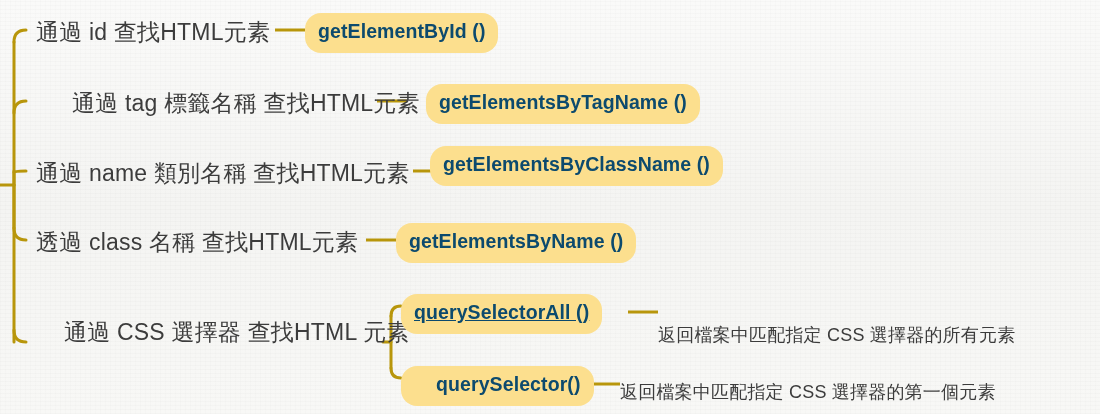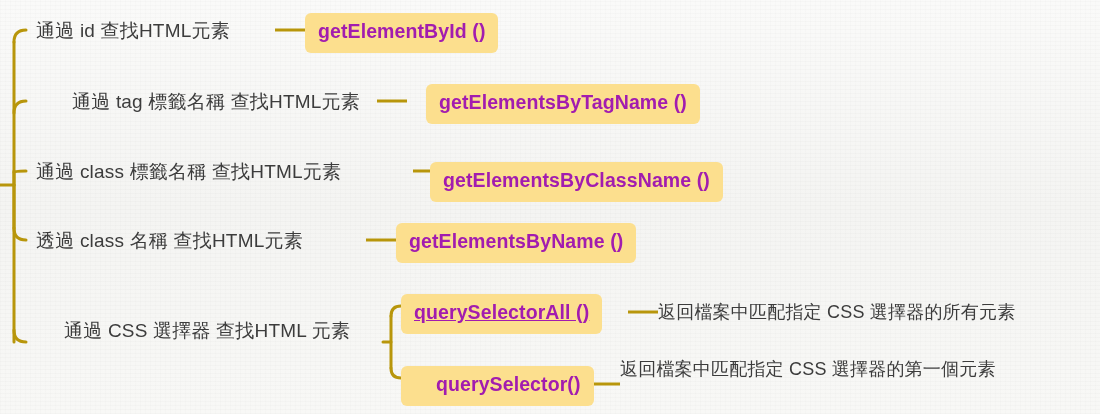--- a/index.html
+++ b/index.html
@@ -37,45 +37,46 @@
   #bracket-layer {
     position: absolute;
     inset: 0;
     z-index: 1;
   }
 
   .node-label {
     position: absolute;
     white-space: nowrap;
     color: #3c3c3c;
-    font-size: 19px;
+    font-size: 23px;
     line-height: 1;
     letter-spacing: 0.2px;
   }
 
   .pill {
     position: absolute;
     white-space: nowrap;
     background: #fcdf8e;
-    color: #a21caf;
+    color: #0c4a6e;
     font-size: 19.5px;
     font-weight: bold;
     line-height: 1;
     padding: 9px 13px 11px 13px;
-    border-radius: 6px;
+    border-radius: 16px;
     letter-spacing: 0.1px;
   }
 
   .desc {
     position: absolute;
     white-space: nowrap;
     color: #3c3c3c;
     font-size: 18px;
     line-height: 1;
     letter-spacing: 0.2px;
+    margin-top: 23px;
   }
 </style>
 </head>
 <body>
 
 <div id="paper-texture"></div>
 
 <svg id="bracket-layer" width="1100" height="414" viewBox="0 0 1100 414">
   <g fill="none" stroke="#b8960b" stroke-width="3" stroke-linecap="round" stroke-linejoin="round">
 
@@ -114,22 +115,22 @@
 </svg>
 
 <div id="diagram">
 
   <div class="node-label" style="left:36px; top:21px;">通過 id 查找HTML元素</div>
   <div class="pill" style="left:305px; top:13px;">getElementById ()</div>
 
   <div class="node-label" style="left:36px; top:92px;margin-left:36px;">通過 tag 標籤名稱 查找HTML元素</div>
   <div class="pill" style="left:407px; top:84px;margin-left:19px;">getElementsByTagName ()</div>
 
-  <div class="node-label" style="left:36px; top:162px;">通過 class 標籤名稱 查找HTML元素</div>
-  <div class="pill" style="left:430px; top:162px;">getElementsByClassName ()</div>
+  <div class="node-label" style="left:36px; top:162px;">通過 name 類別名稱 查找HTML元素</div>
+  <div class="pill" style="left:430px; top:146px;">getElementsByClassName ()</div>
 
   <div class="node-label" style="left:36px; top:231px;">透過 class 名稱 查找HTML元素</div>
   <div class="pill" style="left:396px; top:223px;">getElementsByName ()</div>
 
   <div class="node-label" style="left:36px; top:321px;margin-left:28px;">通過 CSS 選擇器 查找HTML 元素</div>
 
   <div class="pill" style="left:401px; top:294px;text-decoration:underline;">querySelectorAll ()</div>
   <div class="desc" style="left:658px; top:303px;">返回檔案中匹配指定 CSS 選擇器的所有元素</div>
 
   <div class="pill" style="left:401px; top:366px;padding-left:35px;">querySelector()</div>

